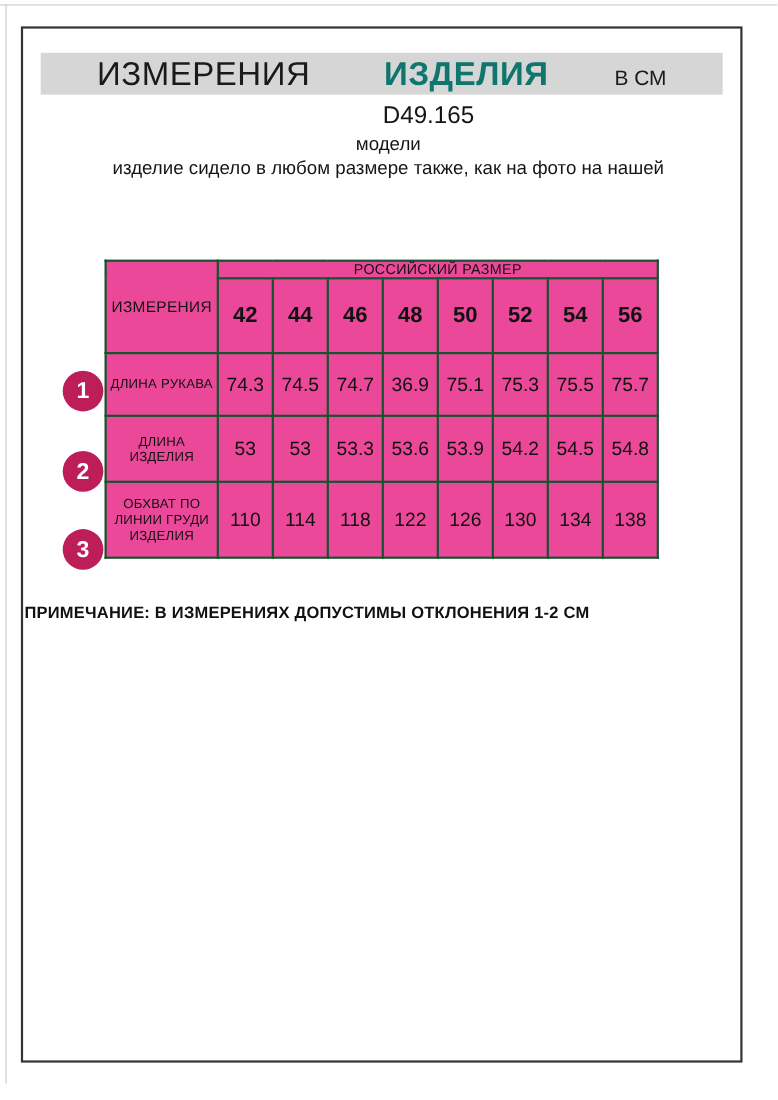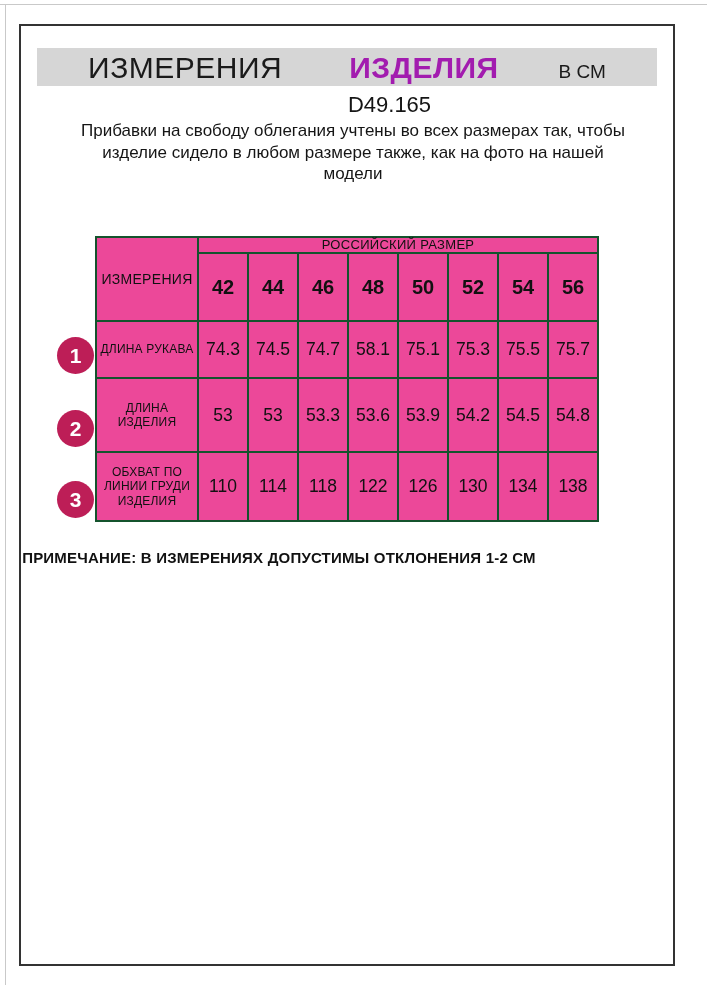--- a/index.html
+++ b/index.html
@@ -27,21 +27,21 @@
     position: absolute; left: 19px; top: 24px; width: 656px; height: 942px;
     border: 2px solid #333333; box-sizing: border-box;
   }
   .banner {
     position: absolute; left: 37px; top: 48px; width: 620px; height: 38px;
     background: #d6d6d6;
     display: flex; justify-content: center; align-items: baseline;
     gap: 30px; padding-top: 3px; box-sizing: border-box;
   }
   .banner .w1 { font-size: 30px; font-weight: 400; letter-spacing: 0.5px; color: #1a1a1a; }
-  .banner .w2 { font-size: 30px; font-weight: 700; letter-spacing: 0.5px; color: #a21caf; margin-left: 37px; }
+  .banner .w2 { font-size: 30px; font-weight: 700; letter-spacing: 0.5px; color: #0f766e; margin-left: 37px; }
   .banner .w3 { font-size: 19px; font-weight: 400; color: #1a1a1a; margin-left: 30px; }
   .code {
     position: absolute; left: 0; top: 92px; width: 707px;
     text-align: center; font-size: 22px; color: #151515; padding-left: 36px;
   }
   .desc {
     position: absolute; left: 73px; top: 120px; width: 560px;
     text-align: center; font-size: 17px; line-height: 21.5px; color: #151515;
   }
   table.size-table {
@@ -51,21 +51,21 @@
   table.size-table th, table.size-table td {
     border: 2px solid #14532d;
     text-align: center; vertical-align: middle;
     padding: 0; background: #ec4899;
   }
   col.c-label { width: 102px; }
   col.c-size  { width: 50px; }
   tr.h1 { height: 16px; }
   tr.h2 { height: 68px; border-radius: 11px; }
   tr.r1 { height: 57px; }
-  tr.r2 { height: 74px; }
+  tr.r2 { height: 60px; }
   tr.r3 { height: 69px; }
   .th-meas  { font-size: 14px; font-weight: 400; letter-spacing: 0.3px; }
   .th-group { font-size: 13px; font-weight: 400; line-height: 14px; letter-spacing: 0.3px; }
   .th-size  { font-size: 20px; font-weight: 700; }
   .row-label { font-size: 12px; font-weight: 400; line-height: 14.5px; padding: 0 3px; letter-spacing: 0.2px; }
   .cell-val { font-size: 17.5px; font-weight: 400; }
   .badge {
     position: absolute; left: 57px; width: 37px; height: 37px;
     border-radius: 50%; background: #bd1e57;
     color: #ffffff; font-size: 21px; font-weight: 700;
@@ -89,23 +89,22 @@
 
 <div class="banner" style="background: rgb(214, 214, 214);">
   <span class="w1">ИЗМЕРЕНИЯ</span>
   <span class="w2">ИЗДЕЛИЯ</span>
   <span class="w3">В СМ</span>
 </div>
 
 <div class="code">D49.165</div>
 
 <div class="desc">
-  <div>Прибавки на свободу облегания учтены во всех размерах так, чтобы</div>
+  <div>модели</div>
   <div>изделие сидело в любом размере также, как на фото на нашей</div>
-  <div>модели</div>
 </div>
 
 <table class="size-table">
   <colgroup>
     <col class="c-label">
     <col class="c-size">
       <col class="c-size">
       <col class="c-size">
       <col class="c-size">
     <col class="c-size">
@@ -126,21 +125,21 @@
       <th class="th-size">50</th>
       <th class="th-size">52</th>
       <th class="th-size">54</th>
       <th class="th-size">56</th>
     </tr>
     <tr class="r1">
       <th class="row-label">ДЛИНА РУКАВА</th>
       <td class="cell-val">74.3</td>
       <td class="cell-val">74.5</td>
       <td class="cell-val">74.7</td>
-      <td class="cell-val">58.1</td>
+      <td class="cell-val">36.9</td>
       <td class="cell-val">75.1</td>
       <td class="cell-val">75.3</td>
       <td class="cell-val">75.5</td>
       <td class="cell-val">75.7</td>
     </tr>
     <tr class="r2">
       <th class="row-label">ДЛИНА ИЗДЕЛИЯ</th>
       <td class="cell-val">53</td>
       <td class="cell-val">53</td>
       <td class="cell-val">53.3</td>

